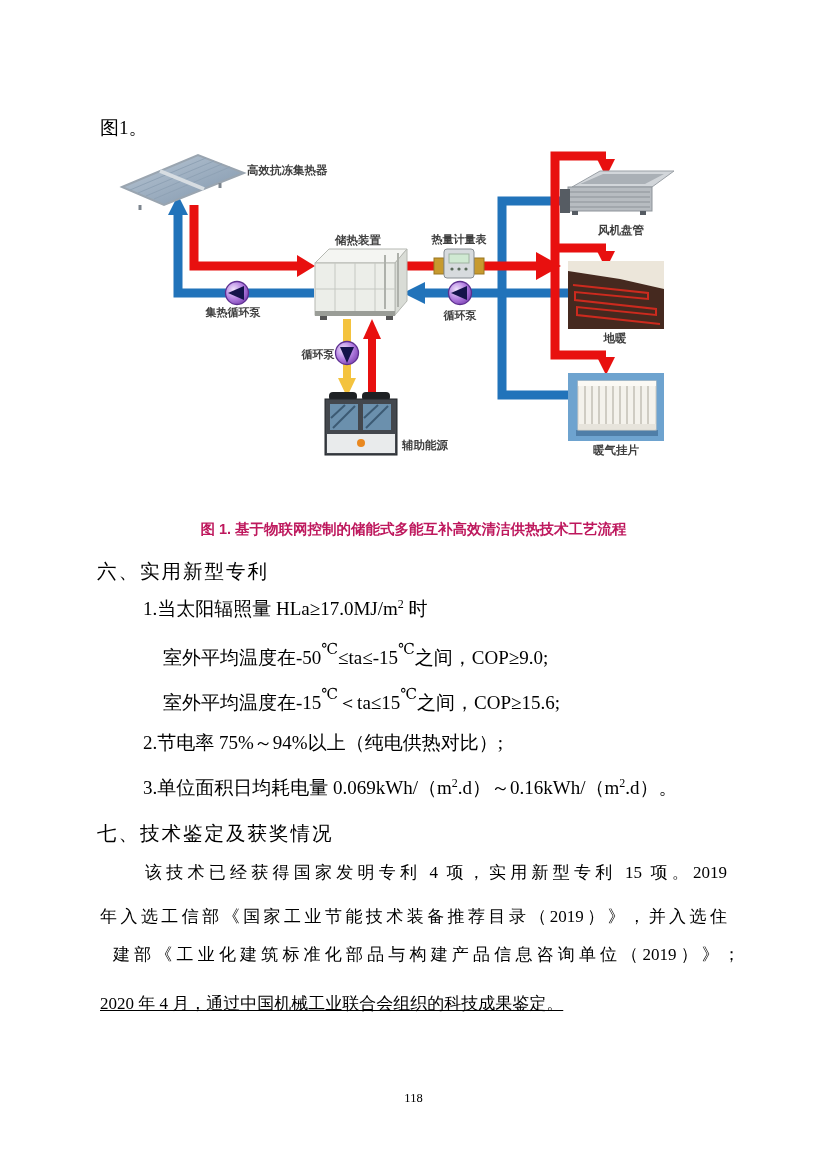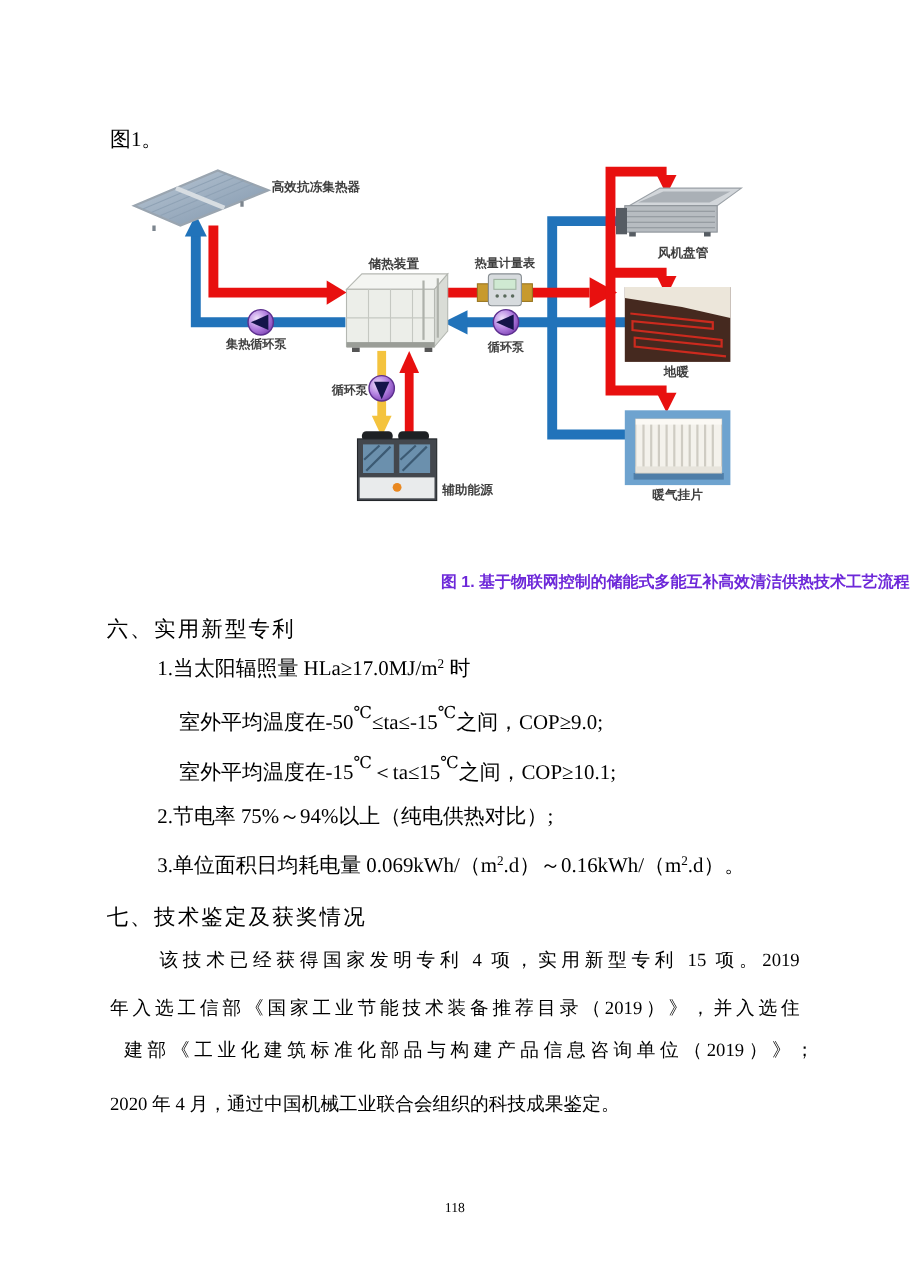--- a/index.html
+++ b/index.html
@@ -3,27 +3,27 @@
 <meta charset="utf-8">
 <style>
   html,body { margin:0; padding:0; }
   body {
     width:827px; height:1169px; background:#ffffff; position:relative;
     font-family:"Liberation Serif","DejaVu Serif",serif; color:#000;
     overflow:hidden;
   }
   .abs { position:absolute; white-space:nowrap; }
   .t { font-size:19px; line-height:1.25; }
-  .caption { width:827px; text-align:right; font-weight:bold; font-size:14.5px;
-             font-family:"Liberation Sans","DejaVu Sans",sans-serif; color:#6d28d9; }
+  .caption { width:827px; text-align:center; font-weight:bold; font-size:14.5px;
+             font-family:"Liberation Sans","DejaVu Sans",sans-serif; color:#be185d; }
   .heading { font-size:19.5px; letter-spacing:2px; }
   .supc { font-size:15px; position:relative; top:-10px; }
   .sup2 { font-size:12px; position:relative; top:-7px; }
   .jline { width:627px; white-space:normal; text-align:justify; text-align-last:justify; font-size:17px; }
-  .jline.last { text-align-last:left; }
+  .jline.last { text-align-last:left;text-decoration:underline; }
   .jline.first { text-indent:45px; }
   .pagenum { width:827px; text-align:center; font-size:12.5px; }
   svg text { font-family:"Liberation Sans","DejaVu Sans",sans-serif; font-weight:bold; fill:#3f3f3f; }
 </style>
 </head>
 <body>
 
 <div>
 
   <p class="abs t" style="left:100px; top:97px;text-align:right;">图1。</p>
@@ -183,21 +183,21 @@
   </div>
 
   <p class="abs caption" style="left:0; top:505px;">图 1. 基于物联网控制的储能式多能互补高效清洁供热技术工艺流程</p>
 
   <p class="abs heading" style="left:97px; top:538px;">六、实用新型专利</p>
 
   <p class="abs t" style="left:143px; top:578px;"><span>1.当太阳辐照量 HLa≥17.0MJ/m</span><span class="sup2">2</span><span> 时</span></p>
 
   <p class="abs t" style="left:163px; top:627px;"><span>室外平均温度在-50</span><span class="supc">℃</span><span>≤ta≤-15</span><span class="supc">℃</span><span>之间，COP≥9.0;</span></p>
 
-  <p class="abs t" style="left:163px; top:672px;"><span>室外平均温度在-15</span><span class="supc">℃</span><span>＜ta≤15</span><span class="supc">℃</span><span>之间，COP≥10.1;</span></p>
+  <p class="abs t" style="left:163px; top:672px;"><span>室外平均温度在-15</span><span class="supc">℃</span><span>＜ta≤15</span><span class="supc">℃</span><span>之间，COP≥15.6;</span></p>
 
   <p class="abs t" style="left:143px; top:712px;">2.节电率 75%～94%以上（纯电供热对比）;</p>
 
   <p class="abs t" style="left:143px; top:757px;"><span>3.单位面积日均耗电量 0.069kWh/（m</span><span class="sup2">2</span><span>.d）～0.16kWh/（m</span><span class="sup2">2</span><span>.d）。</span></p>
 
   <p class="abs heading" style="left:97px; top:800px;">七、技术鉴定及获奖情况</p>
 
   <p class="abs jline first" style="left:100px; top:844px;">该技术已经获得国家发明专利 4 项，实用新型专利 15 项。2019</p>
   <p class="abs jline" style="left:100px; top:888px;">年入选工信部《国家工业节能技术装备推荐目录（2019）》，并入选住</p>
   <p class="abs jline" style="left:113px; top:931px;margin-top:12px;">建部《工业化建筑标准化部品与构建产品信息咨询单位（2019）》；</p>

